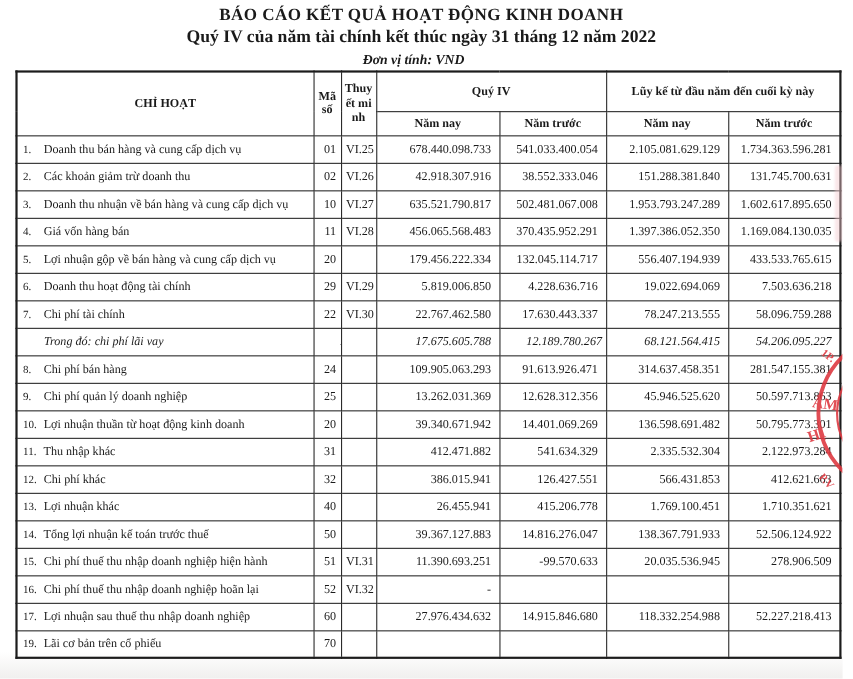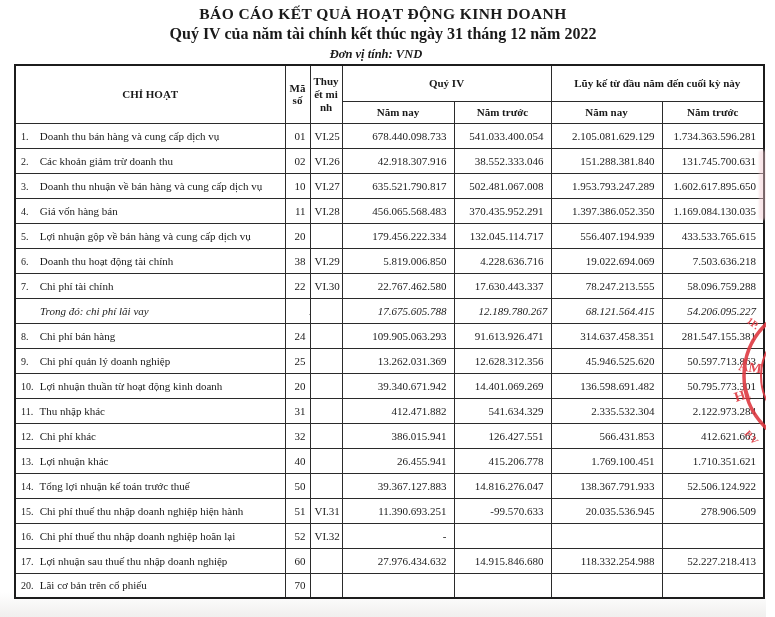--- a/index.html
+++ b/index.html
@@ -163,21 +163,21 @@
           <td class="c-label"><span class="row-no">5.</span> <span>Lợi nhuận gộp về bán hàng và cung cấp dịch vụ</span></td>
           <td class="c-maso">20</td>
           <td class="c-note"></td>
           <td class="c-val">179.456.222.334</td>
           <td class="c-val">132.045.114.717</td>
           <td class="c-val">556.407.194.939</td>
           <td class="c-val">433.533.765.615</td>
         </tr>
         <tr>
           <td class="c-label"><span class="row-no">6.</span> <span>Doanh thu hoạt động tài chính</span></td>
-          <td class="c-maso">38</td>
+          <td class="c-maso">29</td>
           <td class="c-note">VI.29</td>
           <td class="c-val">5.819.006.850</td>
           <td class="c-val">4.228.636.716</td>
           <td class="c-val">19.022.694.069</td>
           <td class="c-val">7.503.636.218</td>
         </tr>
         <tr>
           <td class="c-label"><span class="row-no">7.</span> <span>Chi phí tài chính</span></td>
           <td class="c-maso">22</td>
           <td class="c-note">VI.30</td>
@@ -279,21 +279,21 @@
         <tr>
           <td class="c-label"><span class="row-no">17.</span> <span>Lợi nhuận sau thuế thu nhập doanh nghiệp</span></td>
           <td class="c-maso">60</td>
           <td class="c-note"></td>
           <td class="c-val">27.976.434.632</td>
           <td class="c-val">14.915.846.680</td>
           <td class="c-val">118.332.254.988</td>
           <td class="c-val">52.227.218.413</td>
         </tr>
         <tr>
-          <td class="c-label"><span class="row-no">20.</span> <span>Lãi cơ bản trên cổ phiếu</span></td>
+          <td class="c-label"><span class="row-no">19.</span> <span>Lãi cơ bản trên cổ phiếu</span></td>
           <td class="c-maso">70</td>
           <td class="c-note"></td>
           <td class="c-val"></td>
           <td class="c-val"></td>
           <td class="c-val"></td>
           <td class="c-val"></td>
         </tr>
       </tbody>
   </table>
 

